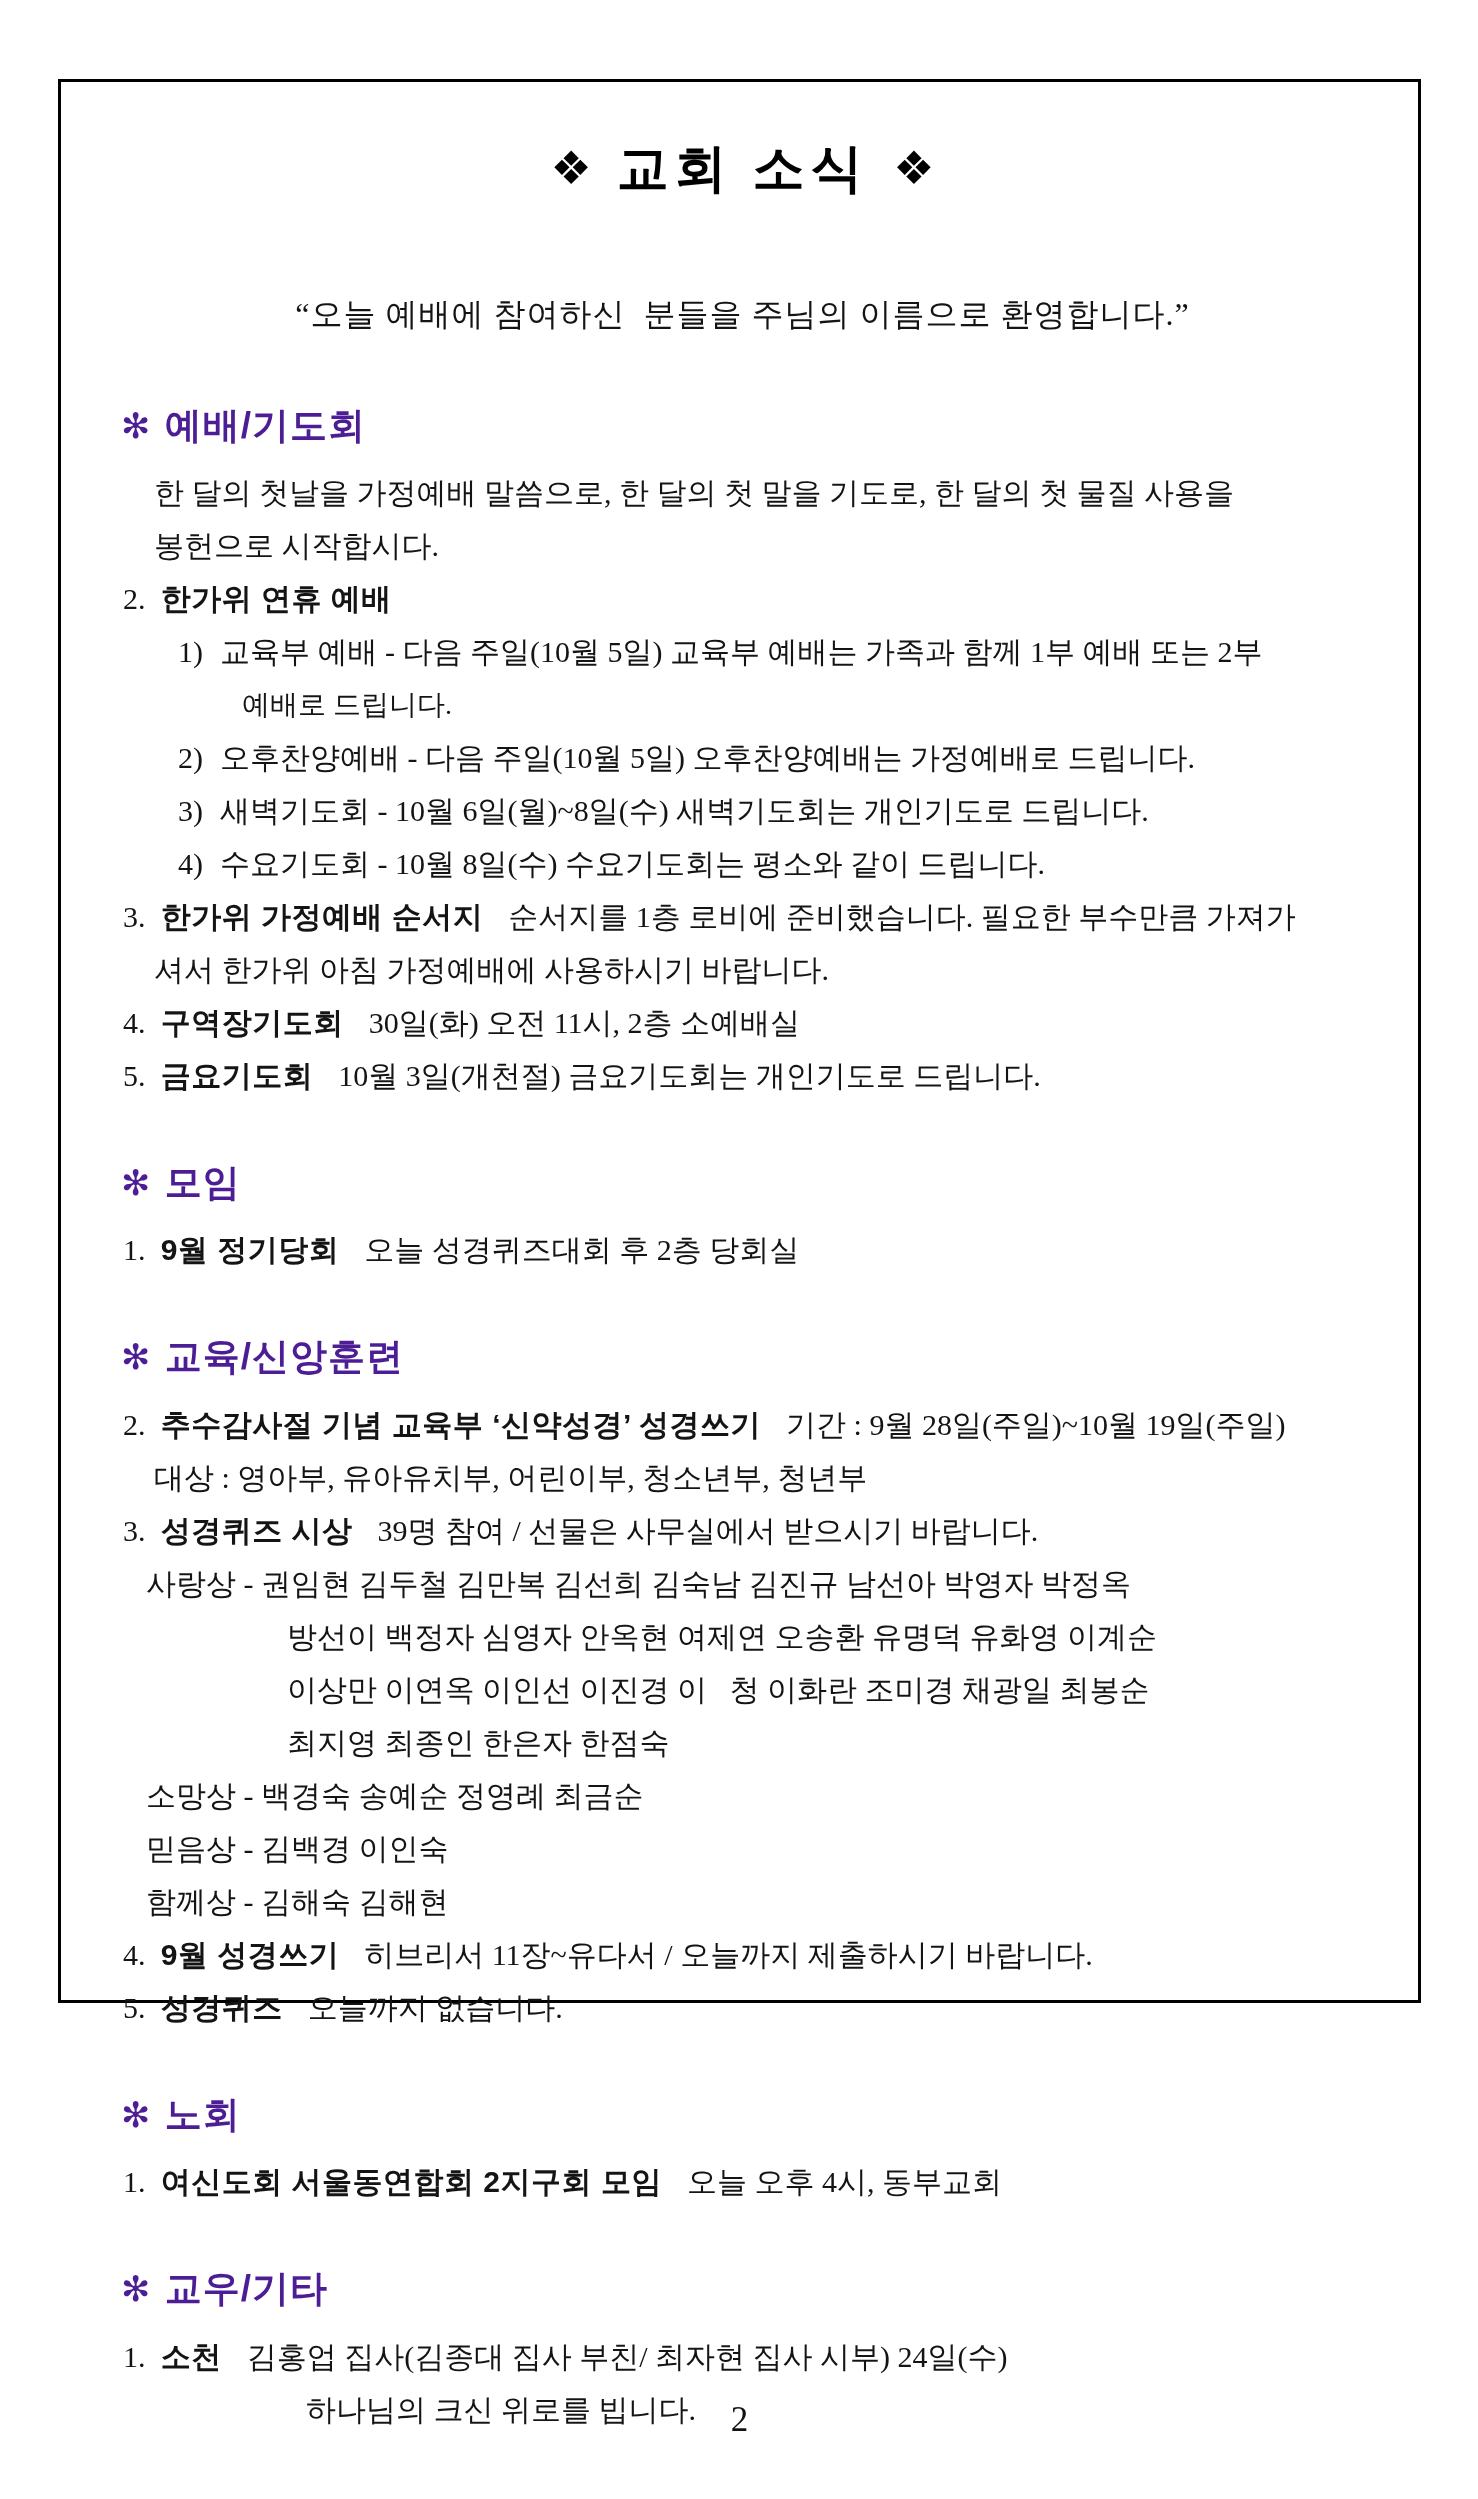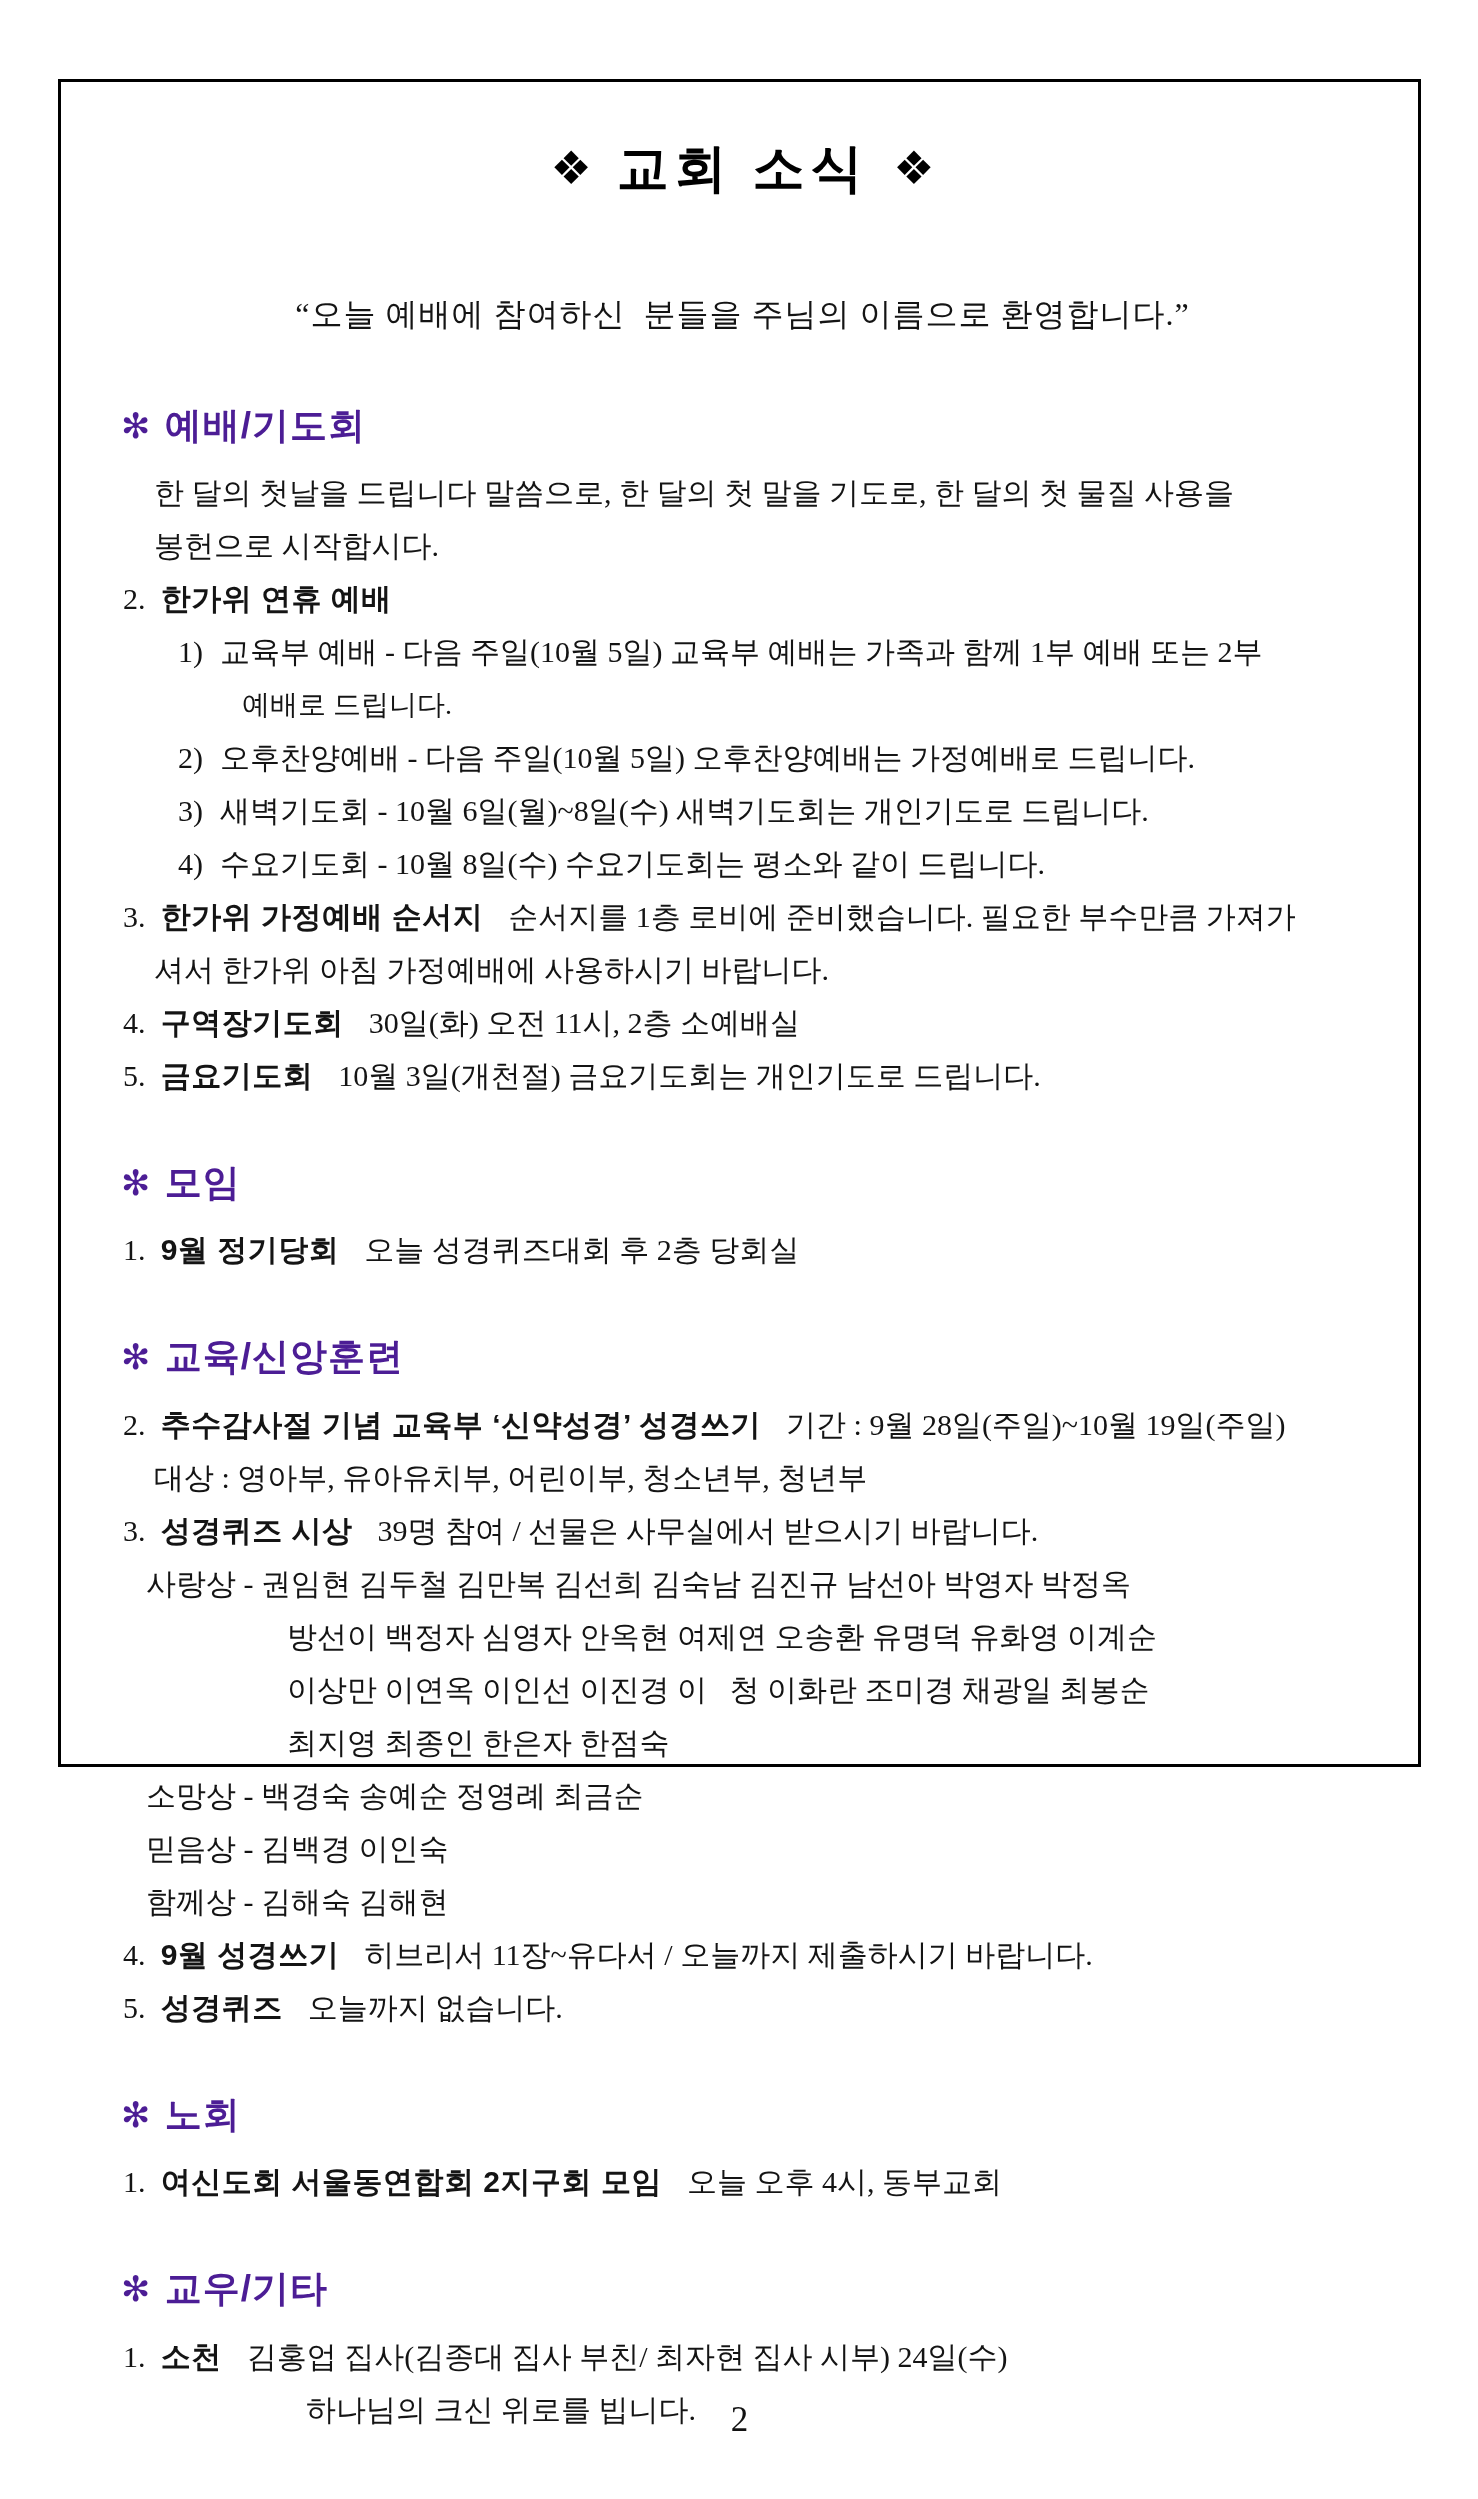--- a/index.html
+++ b/index.html
@@ -3,21 +3,21 @@
 <meta charset="utf-8">
 <style>
   html,body{margin:0;padding:0;background:#ffffff;}
   body{
     width:1479px;height:2500px;position:relative;overflow:hidden;
     font-family:"Liberation Serif","DejaVu Serif",serif;
     color:#141414;
     -webkit-font-smoothing:antialiased;
   }
   .border-box{
-    position:absolute;left:58px;top:79px;width:1363px;height:1688px;
+    position:absolute;left:58px;top:79px;width:1363px;height:1924px;
     border:3.9px solid #000;box-sizing:border-box;background:#fff;
   }
   .content{position:relative;padding:44px 29px 0 35px;}
   .doc-title{
     text-align:center;margin-top:7.7px;
     font-family:"Liberation Sans","DejaVu Sans",sans-serif;
     font-weight:bold;font-size:52px;letter-spacing:5.8px;color:#000;
     white-space:pre;
   }
   .doc-title .diamond{font-size:46px;letter-spacing:0;margin:0 25px;position:relative;top:-1.9px;}
@@ -71,21 +71,21 @@
 <div class="border-box">
   <div class="content">
 
     <div class="doc-title"><span class="diamond">❖</span><span>교회 소식</span><span class="diamond">❖</span></div>
 
     <div class="welcome">“오늘 예배에 참여하신  분들을 주님의 이름으로 환영합니다.”</div>
 
     <div>
         <div class="section">
           <div class="section-heading"><span class="sym">✻</span><span>예배/기도회</span></div>
-          <div class="cont">한 달의 첫날을 드립니다 말씀으로, 한 달의 첫 말을 기도로, 한 달의 첫 물질 사용을</div>
+          <div class="cont">한 달의 첫날을 가정예배 말씀으로, 한 달의 첫 말을 기도로, 한 달의 첫 물질 사용을</div>
           <div class="cont">봉헌으로 시작합시다.</div>
           <div class="item"><span class="num">2.</span> <span class="lead">한가위 연휴 예배</span></div>
           <div class="subitem"><span class="num">1)</span> <span>교육부 예배 - 다음 주일(10월 5일) 교육부 예배는 가족과 함께 1부 예배 또는 2부</span></div>
           <div class="subcont">예배로 드립니다.</div>
           <div class="subitem"><span class="num">2)</span> <span>오후찬양예배 - 다음 주일(10월 5일) 오후찬양예배는 가정예배로 드립니다.</span></div>
           <div class="subitem"><span class="num">3)</span> <span>새벽기도회 - 10월 6일(월)~8일(수) 새벽기도회는 개인기도로 드립니다.</span></div>
           <div class="subitem"><span class="num">4)</span> <span>수요기도회 - 10월 8일(수) 수요기도회는 평소와 같이 드립니다.</span></div>
           <div class="item"><span class="num">3.</span> <span class="lead">한가위 가정예배 순서지</span><span class="body">순서지를 1층 로비에 준비했습니다. 필요한 부수만큼 가져가</span></div>
           <div class="cont">셔서 한가위 아침 가정예배에 사용하시기 바랍니다.</div>
           <div class="item"><span class="num">4.</span> <span class="lead">구역장기도회</span><span class="body">30일(화) 오전 11시, 2층 소예배실</span></div>

